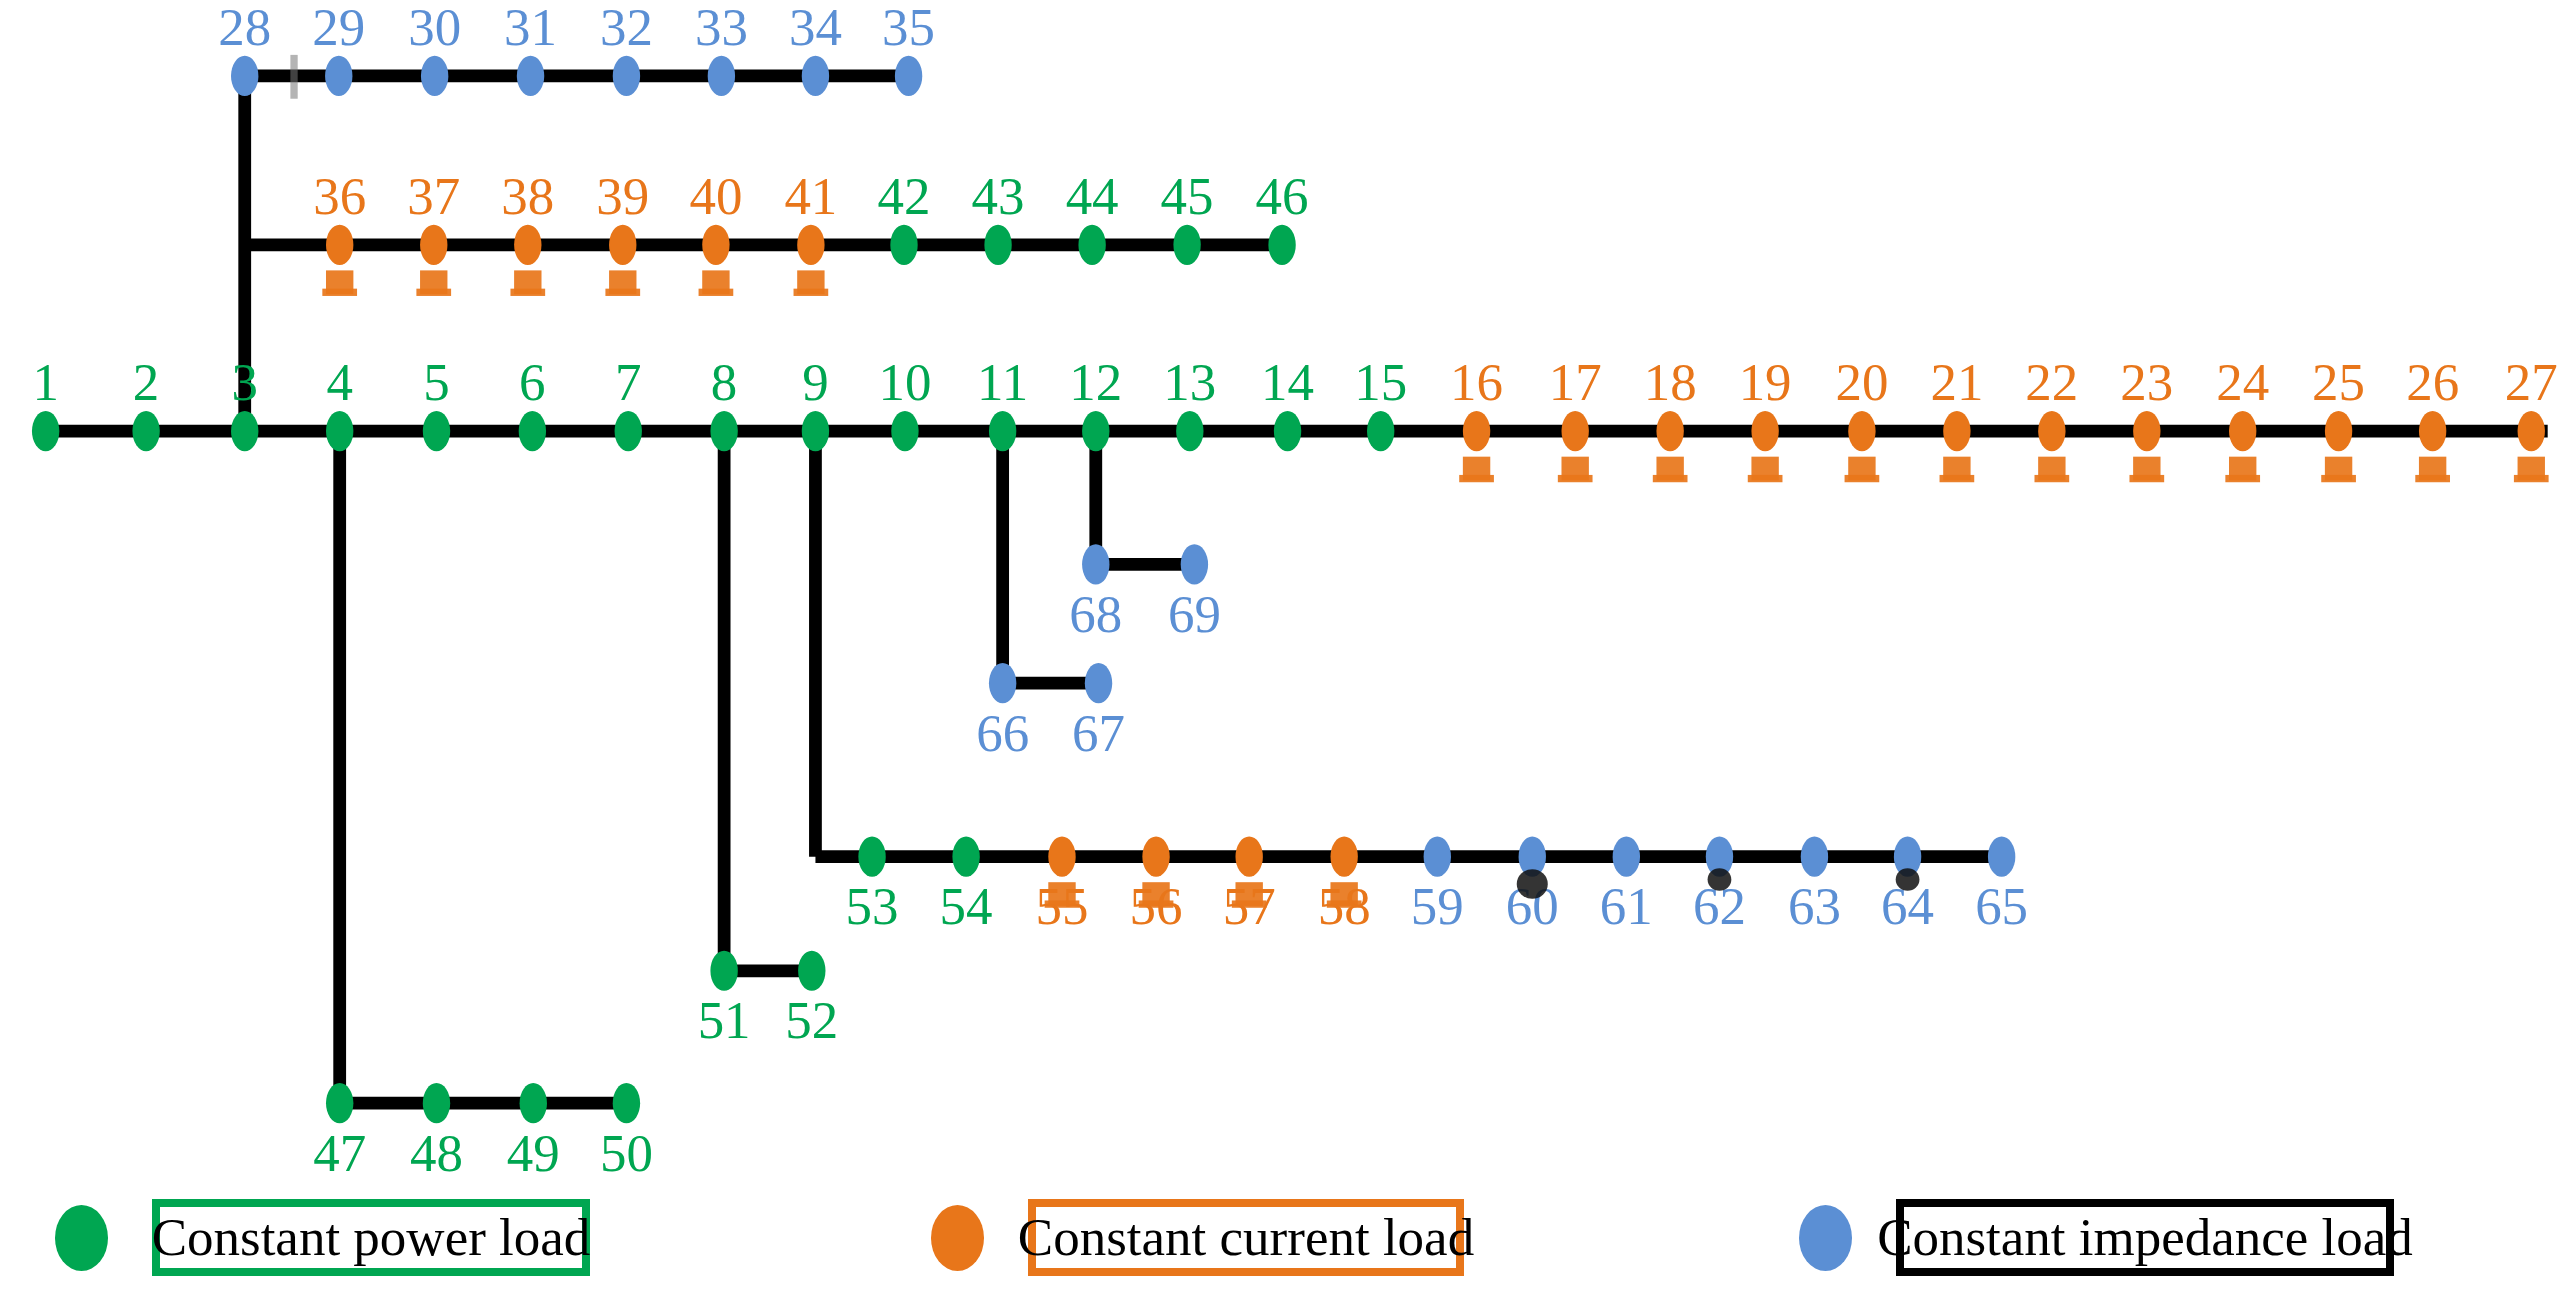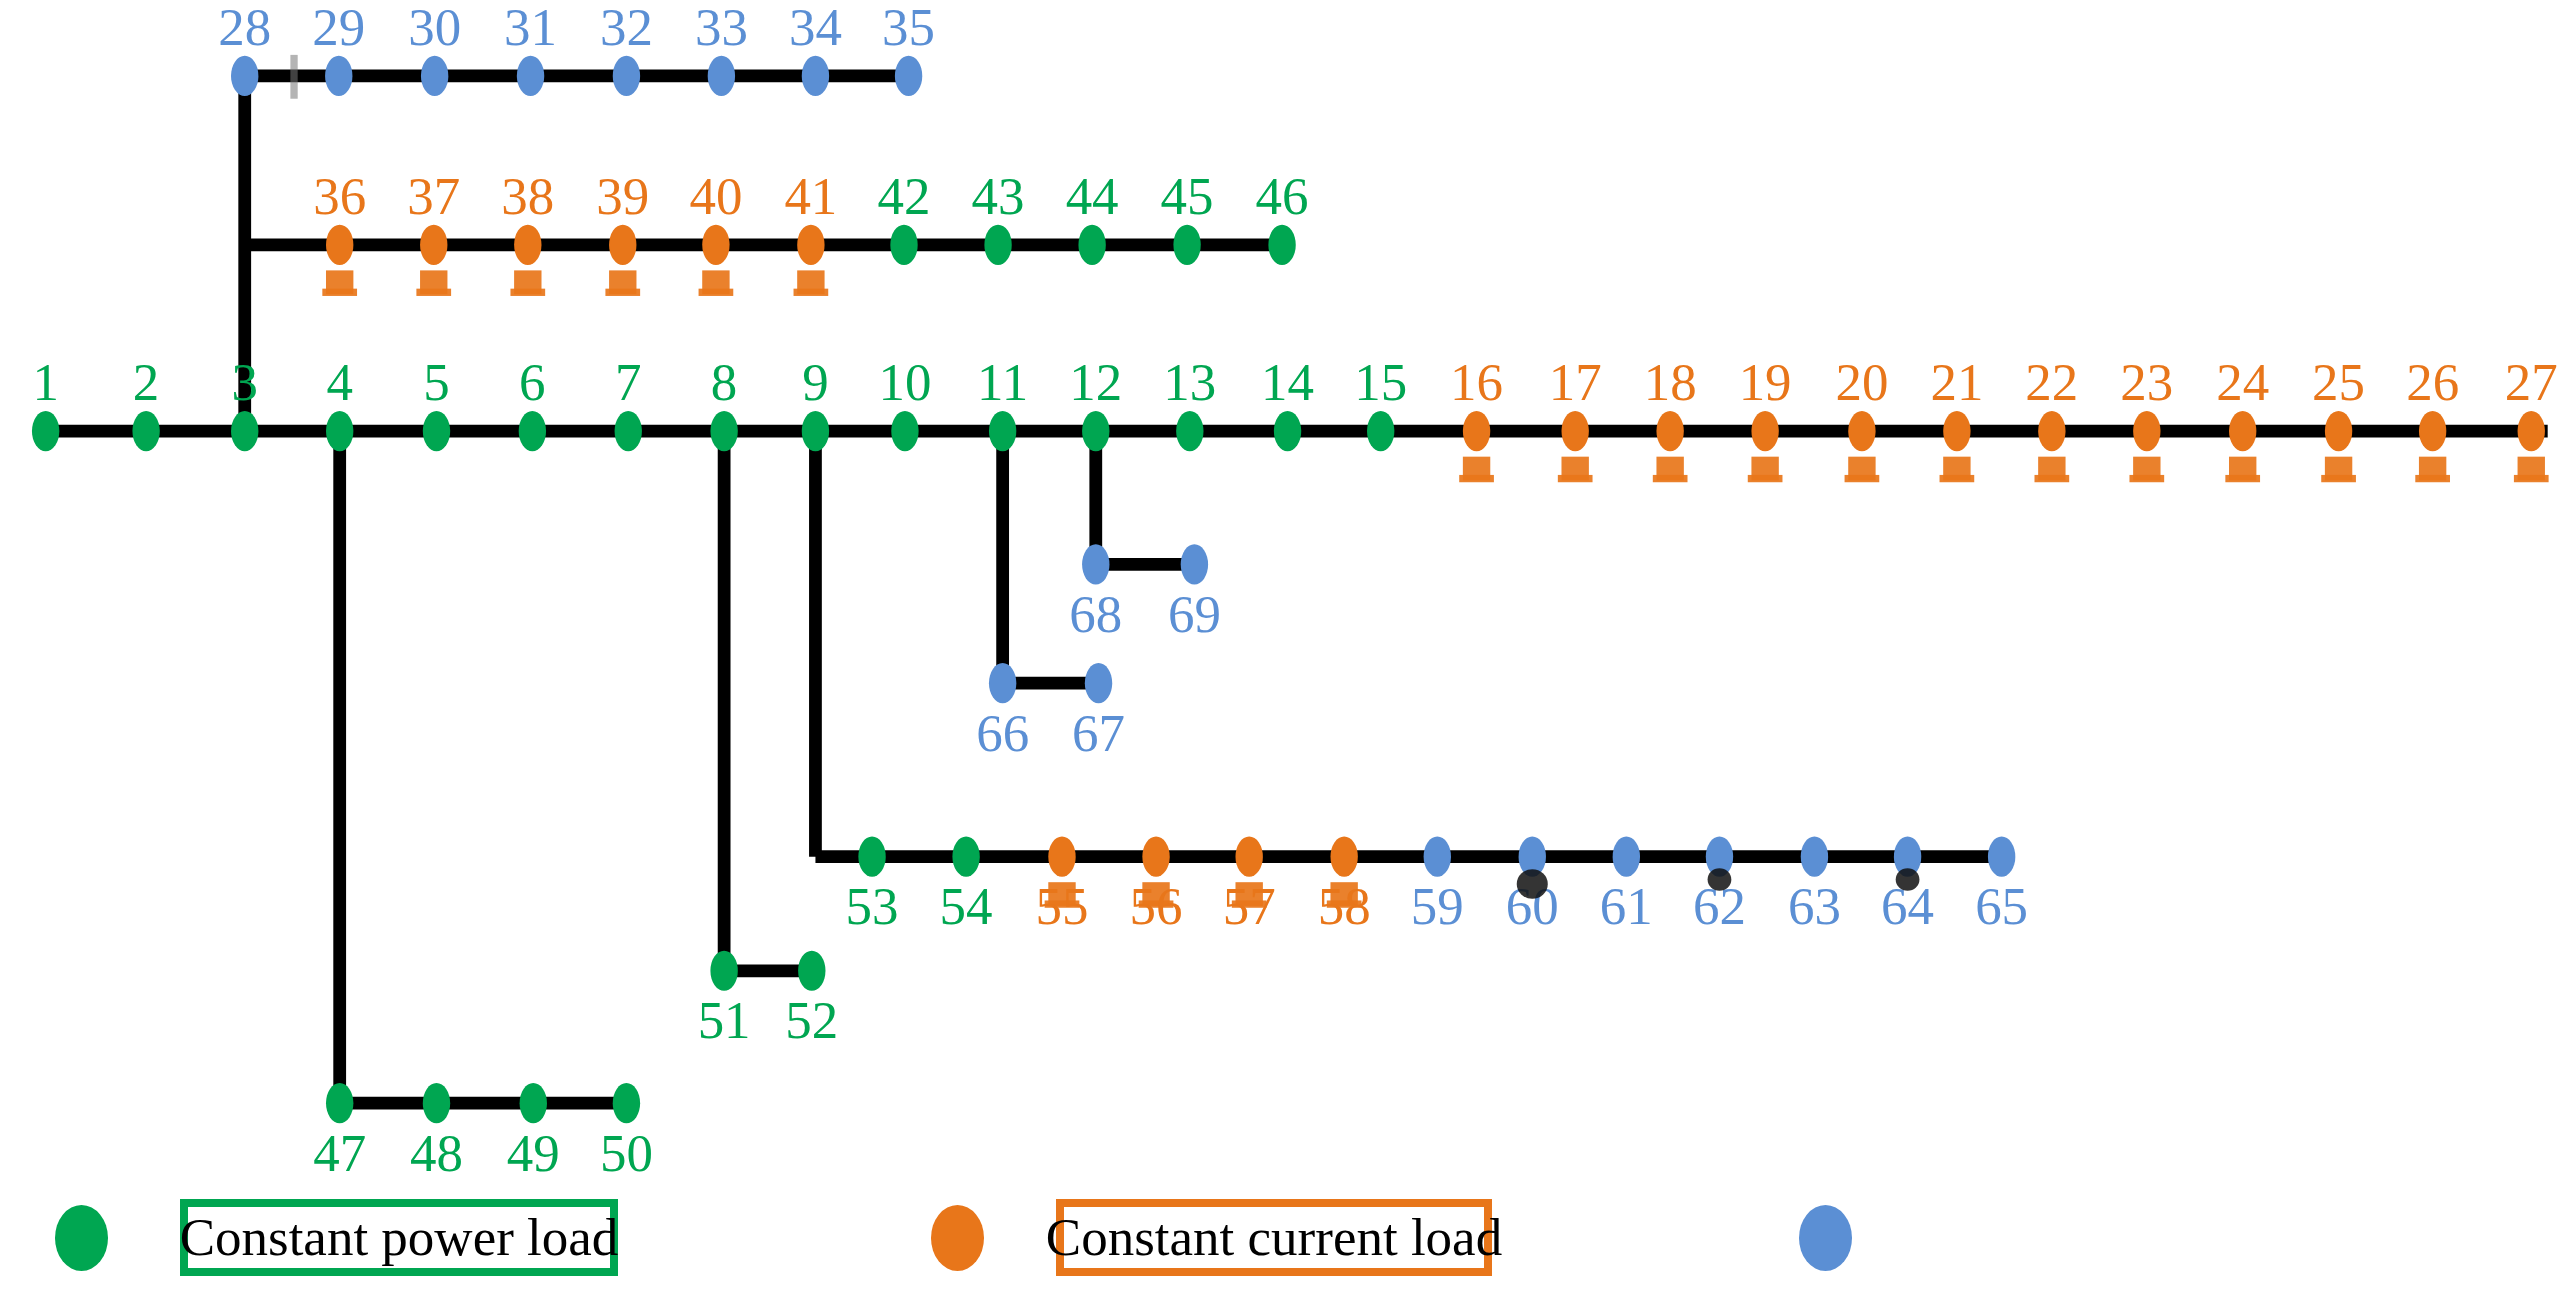--- a/index.html
+++ b/index.html
@@ -29,21 +29,20 @@
     left: 0;
     top: 1178px;
     width: 2576px;
     height: 119px;
   }
   .legend-item {
     position: absolute;
     display: flex;
     align-items: center;
     height: 119px;
-    gap: 28px;
   }
   .legend-dot {
     width: 53px;
     height: 66px;
     border-radius: 50%;
     flex: 0 0 auto;
   }
   .legend-box {
     margin-left: 44px;
     border-style: solid;
@@ -337,17 +336,20 @@
 
     <div class="legend-item" id="legend-item-1" style="left: 931px; text-align: center;">
       <div class="legend-dot" style="background: rgb(232, 118, 26);"></div>
       <div class="legend-box" style="border-color: rgb(232, 118, 26); width: 436px;">
         <span class="legend-text">Constant current load</span>
       </div>
     </div>
 
     <div class="legend-item" id="legend-item-2" style="left: 1799px;">
       <div class="legend-dot" style="background: rgb(91, 143, 212);"></div>
+      <div class="legend-box" style="border-color: rgb(0, 0, 0); width: 498px;">
+        <span class="legend-text">Constant impedance load</span>
+      </div>
     </div>
 
   </div>
 </div>
 
 
 </body></html>

